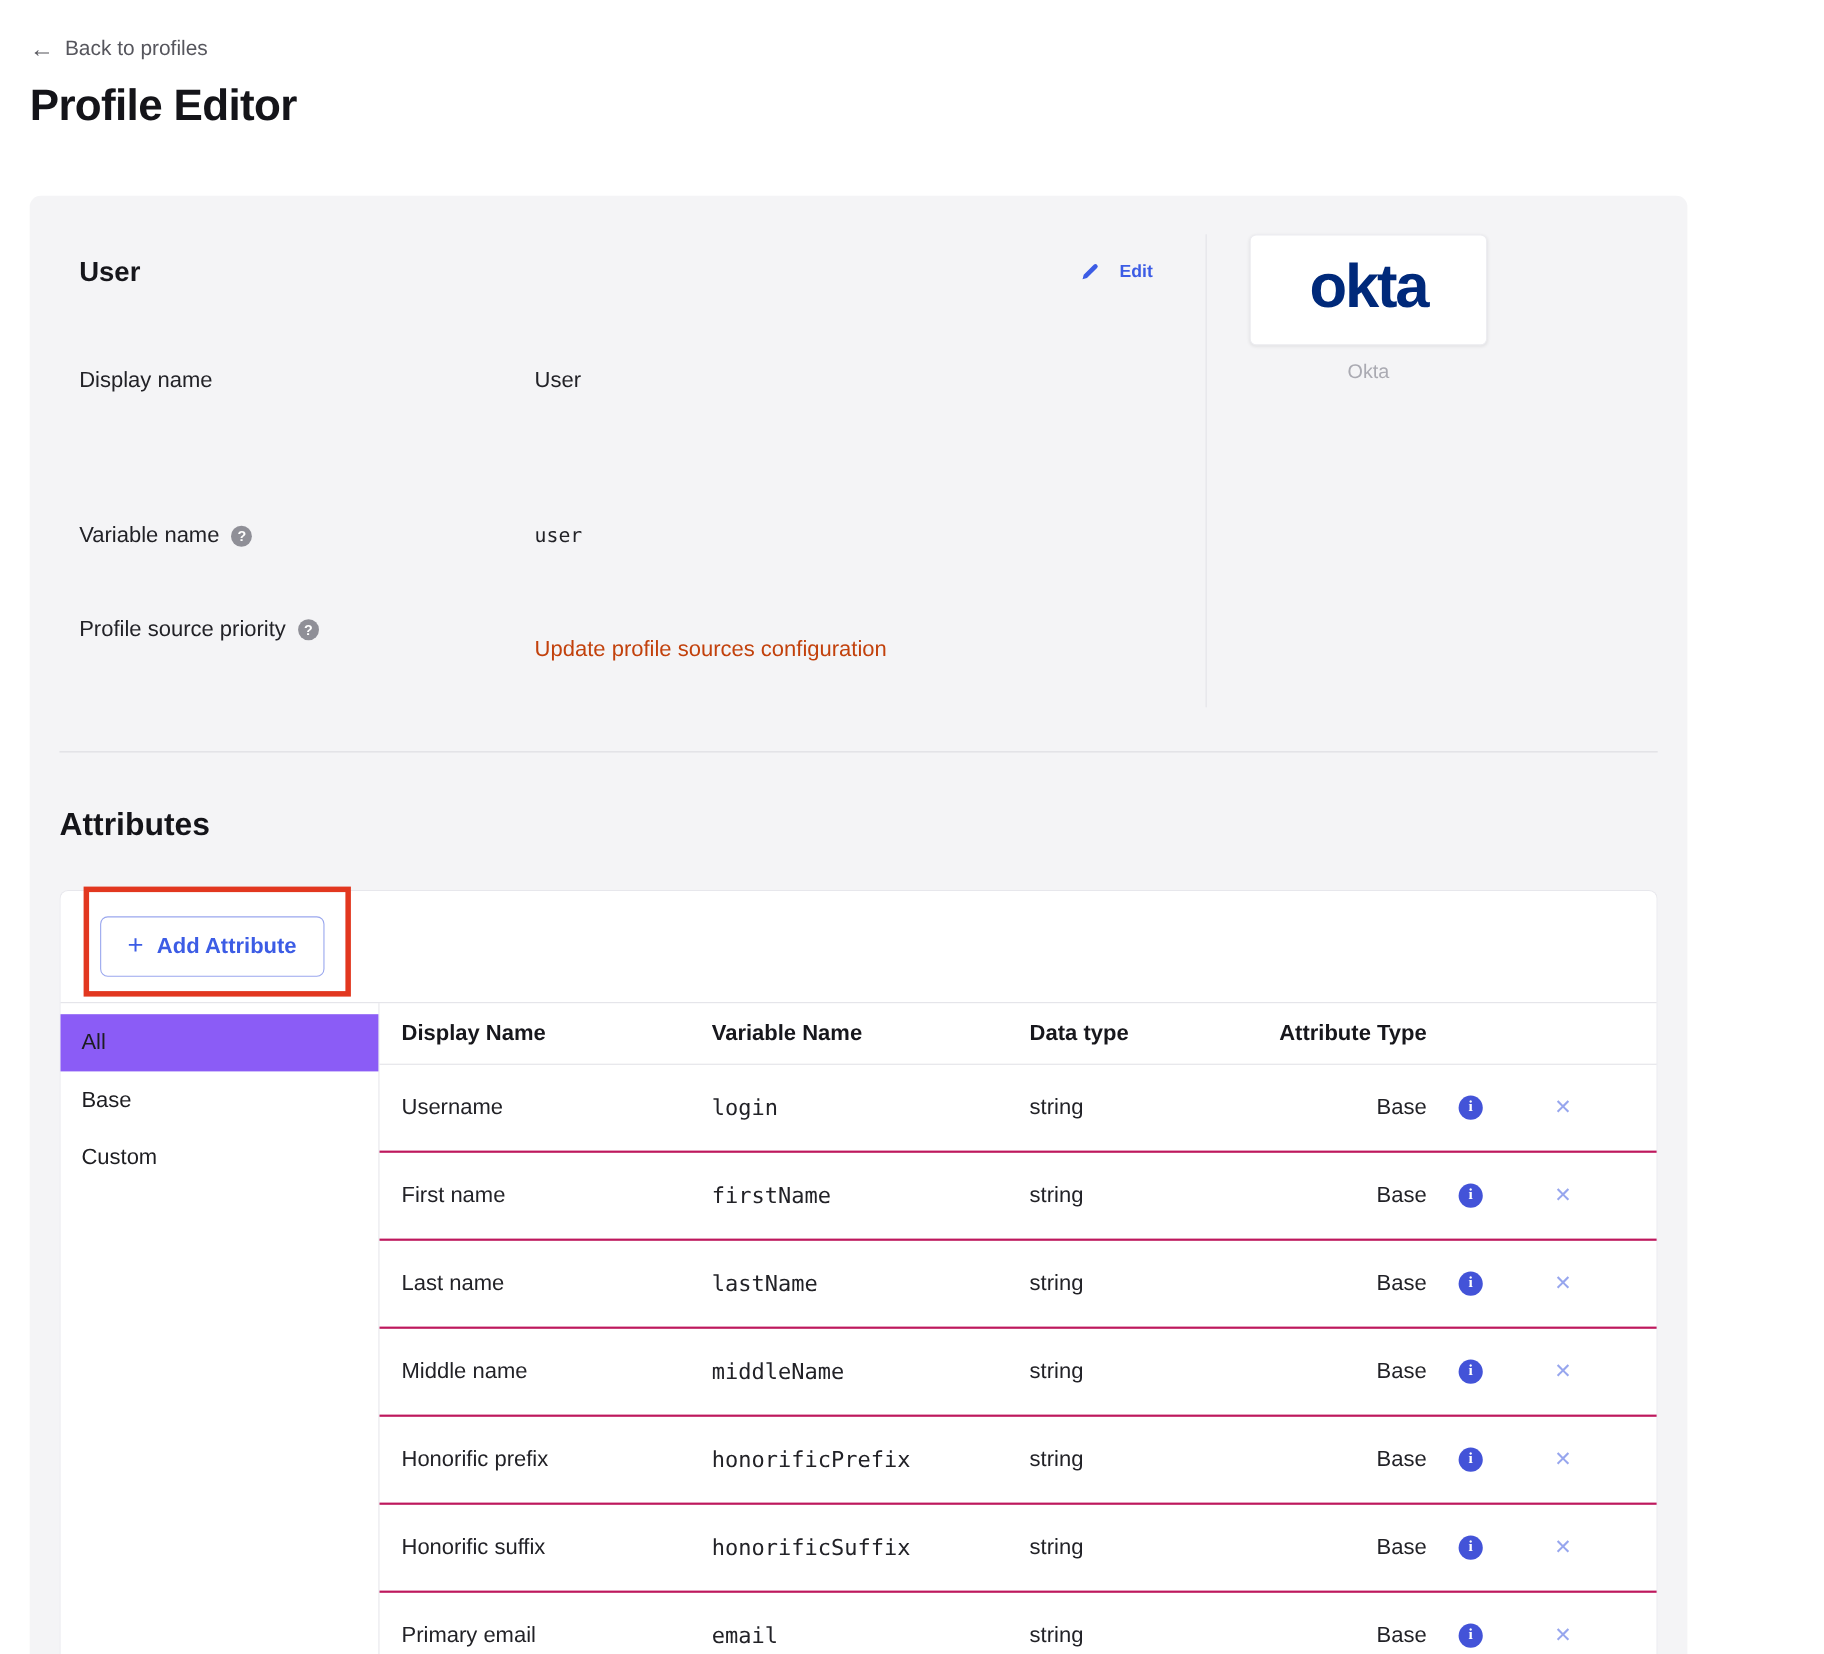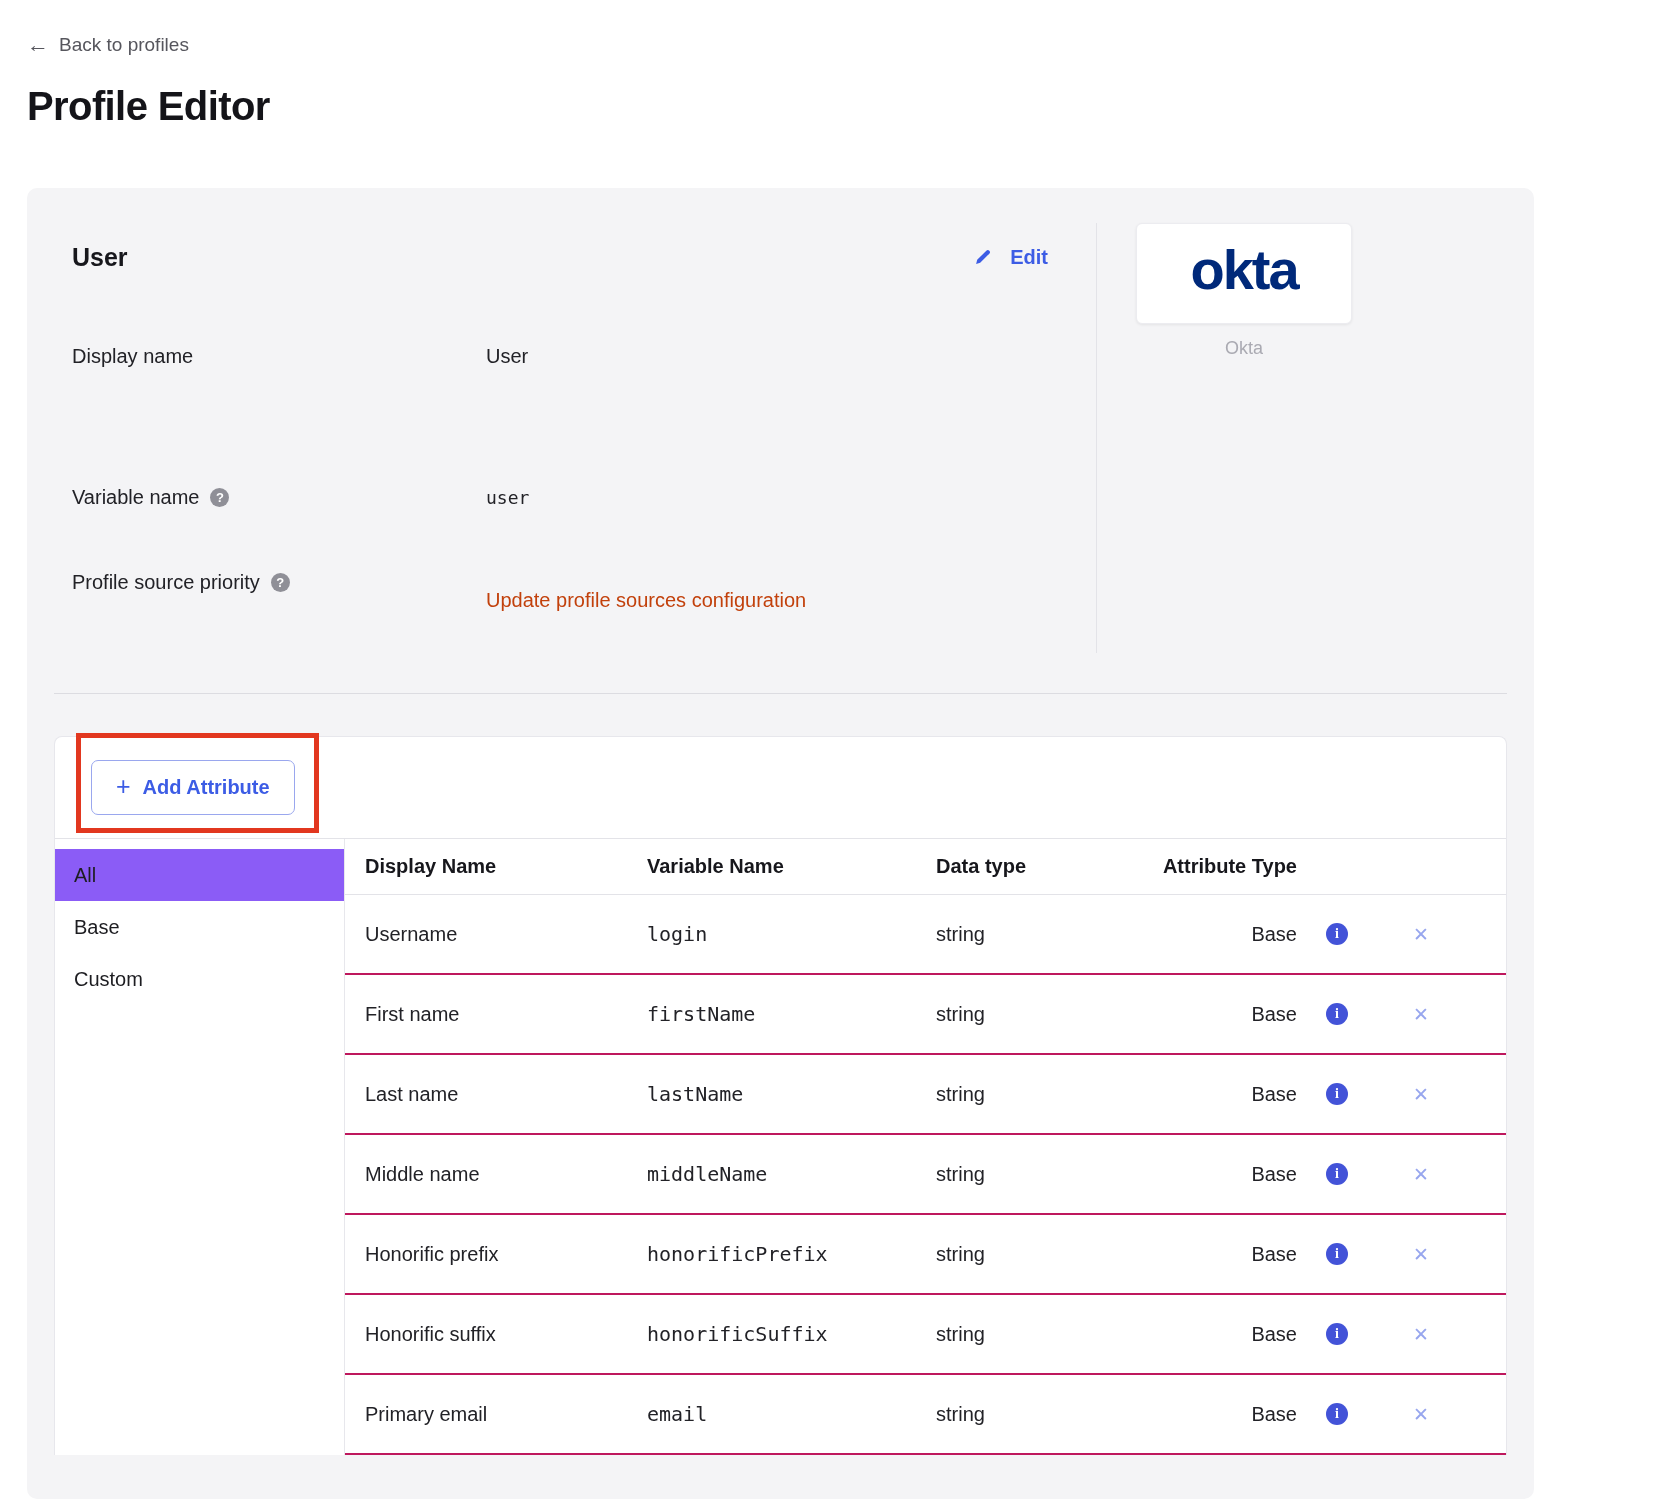--- a/index.html
+++ b/index.html
@@ -3,31 +3,31 @@
 <meta charset="utf-8">
 <style>
   * { margin:0; padding:0; box-sizing:border-box; }
   html,body { width:1658px; height:1504px; overflow:hidden; background:#ffffff;
     font-family:"Liberation Sans","DejaVu Sans",sans-serif; color:#1d1d21; }
   .page { padding-top:34px; padding-left:27px; }
 
   
   .back { display:inline-flex; align-items:center; gap:10px; color:#56565d; font-size:19px; cursor:pointer; }
   .back .arrow { font-size:22px; line-height:1; color:#56565d; }
-  h1.title { font-size:40px; font-weight:700; letter-spacing:-0.6px; color:#141419; margin:28px 0 59px; }
+  h1.title { font-size:40px; font-weight:700; letter-spacing:-0.6px; color:#141419; margin:17px 0 59px; }
 
   
   .main-card { width:1507px; min-height:1311px; background:#f4f4f6; border-radius:10px; padding:0 27px; }
 
   
   .user-section { display:flex; padding-top:35px; }
   .user-left { flex:1; padding-left:18px; padding-right:48px; }
   .user-head { display:flex; justify-content:space-between; align-items:center; margin:20px 0 70px; }
   .user-title { font-size:25px; font-weight:700; color:#17171c; }
-  .edit-link { display:inline-flex; align-items:center; gap:19px; color:#3c5ce5; font-size:20px; font-weight:700; cursor:pointer; }
+  .edit-link { display:inline-flex; align-items:center; gap:19px; color:#3c5ce5; font-size:16px; font-weight:700; cursor:pointer; }
   .field-row { display:flex; font-size:20px; line-height:29px; margin-bottom:56px; color:#222227; }
   .field-row:last-child { margin-bottom:0; }
   .field-label { width:414px; display:flex; align-items:flex-start; gap:11px; flex-shrink:0; }
   .field-value { max-width:520px; }
   .mono { font-family:"DejaVu Sans Mono","Liberation Mono",monospace; font-size:18px; }
   .link { color:#c2410c; cursor:pointer;margin-top:18px; }
   .help { width:19px; height:19px; margin-top:5px; border-radius:50%; background:#8f8f97; color:#fff;
     font-size:13px; font-weight:700; display:inline-flex; align-items:center; justify-content:center; cursor:pointer; flex-shrink:0; }
 
   .user-right { width:411px; border-left:1px solid #e3e3e8; min-height:430px; }
@@ -126,20 +126,21 @@
       <div class="user-right">
         <div class="logo-card">
           <span class="logo-text">okta</span>
         </div>
         <div class="logo-caption">Okta</div>
       </div>
     </div>
 
     <div class="hr"></div>
 
+    <h2 class="attr-title">Attributes</h2>
 
     <div class="attr-card">
 
       <div class="attr-head">
         <button class="add-btn">
           <span class="plus">+</span>
           <span>Add Attribute</span>
         </button>
         <div class="annotation"></div>
       </div>

